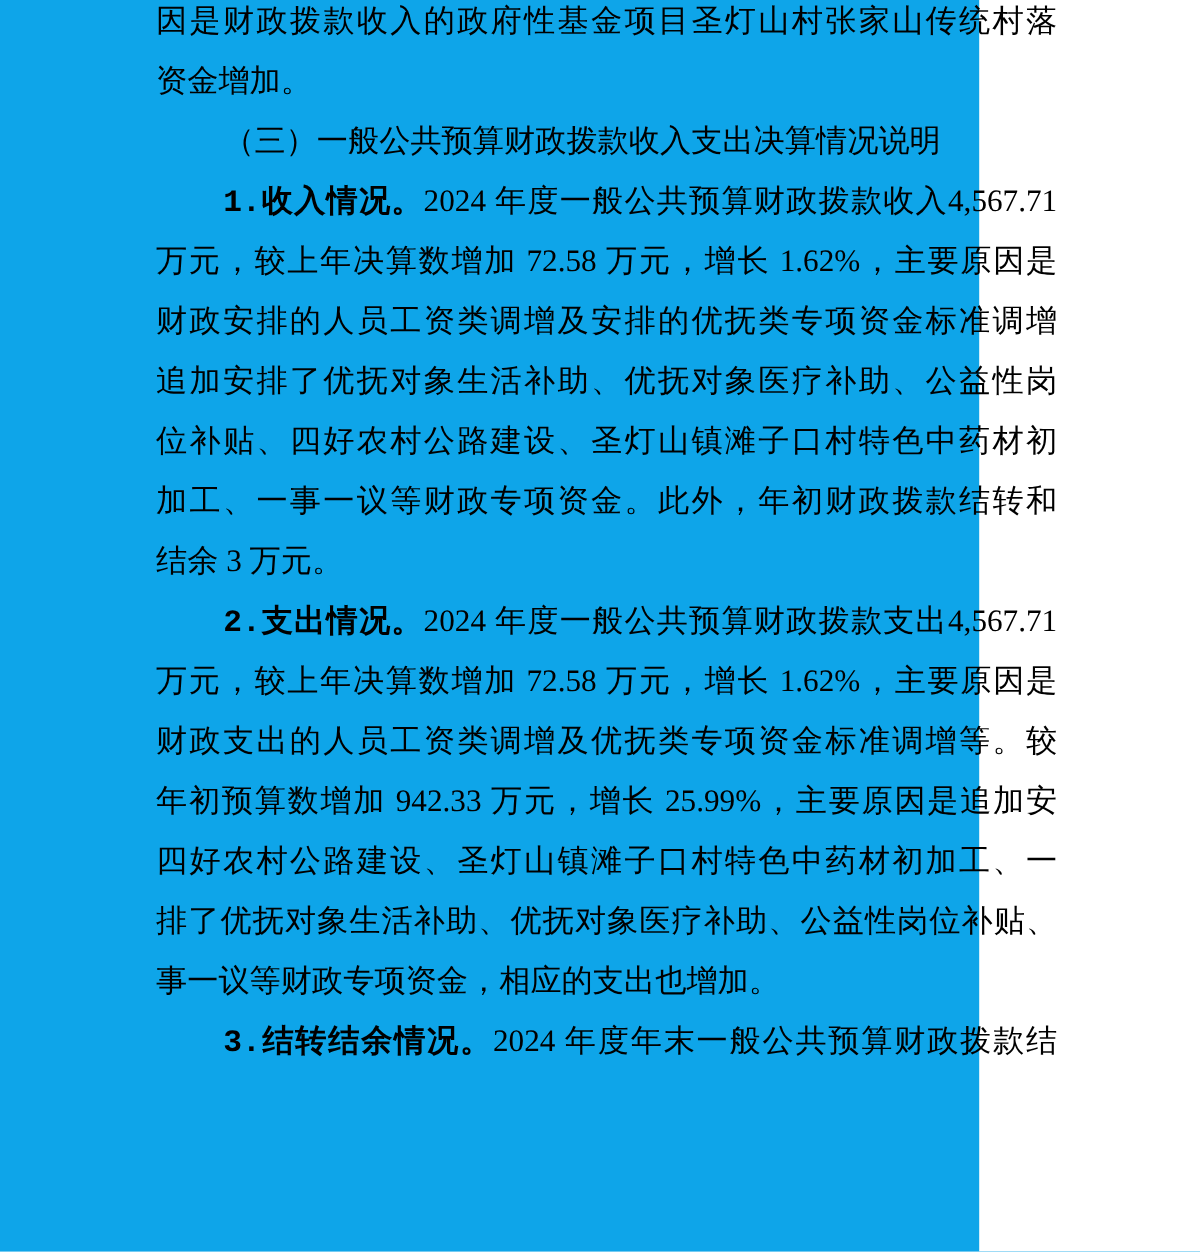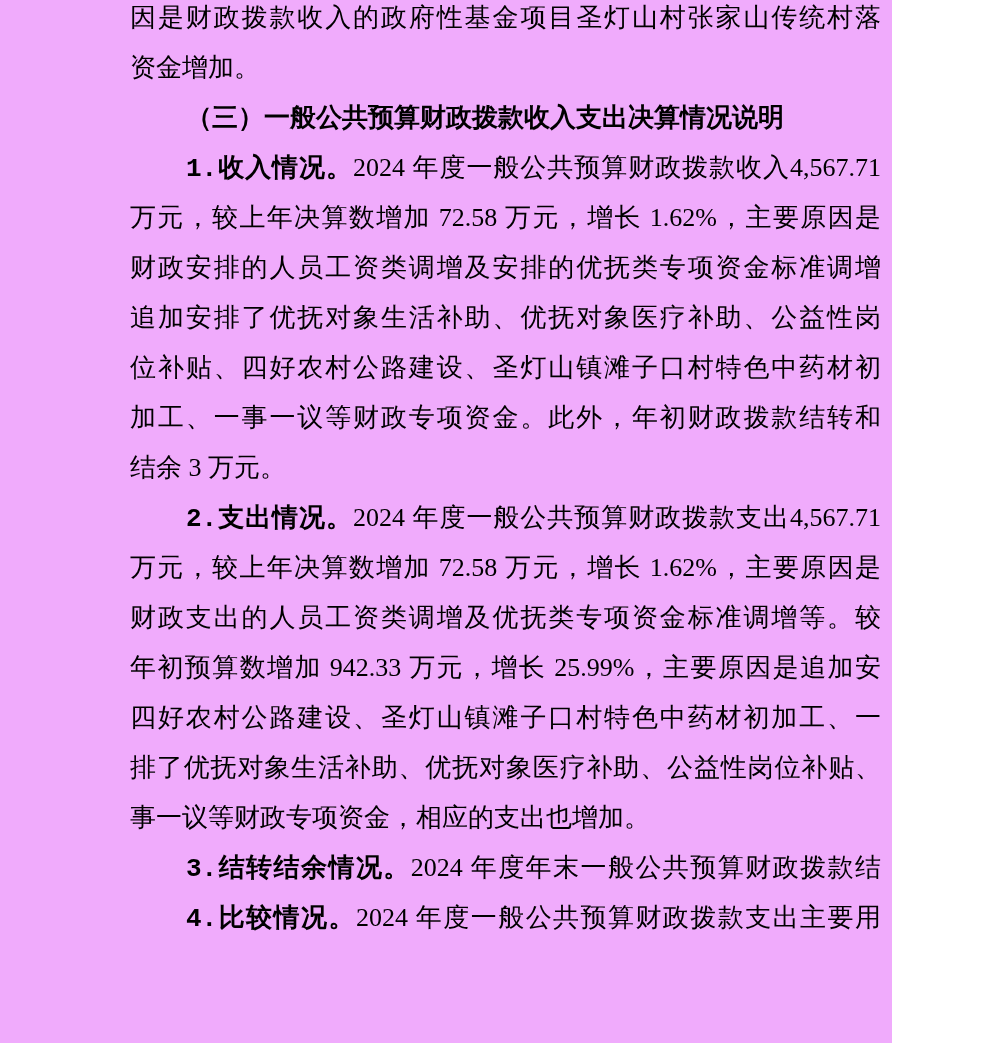--- a/index.html
+++ b/index.html
@@ -10,23 +10,23 @@
     width: 1000px;
     height: 1043px;
     background: #ffffff;
     overflow: hidden;
     position: relative;
     font-family: "Liberation Serif", "DejaVu Serif", serif;
   }
   .page {
     position: absolute;
     left: 0; top: 0;
-    width: 892px;
+    width: 816px;
     height: 1043px;
-    background: #f0abfc;
+    background: #0ea5e9;
   }
   .text-block {
     position: absolute;
     left: 130px;
     top: -7px;
     width: 751px;
     color: #000000;
     font-size: 26px;
     line-height: 50px;
   }
@@ -37,21 +37,21 @@
     overflow: visible;
   }
   .line.no-stretch {
     text-align: right;
     text-align-last: left;
   }
   .line.indent {
     text-indent: 56px;
   }
   .line.heading .seg {
-    font-weight: 700;
+    font-weight: 400;
   }
   .seg.bold {
     font-weight: bold;
     font-family: Liberation Mono, monospace;
   }
 </style>
 </head>
 <body>
 
 <div class="page">
@@ -67,15 +67,14 @@
       <div class="line"><span class="seg">加工、一事一议等财政专项资金。此外，年初财政拨款结转和</span></div>
       <div class="line no-stretch"><span class="seg">结余 3 万元。</span></div>
       <div class="line indent"><span class="seg bold">2.支出情况。</span><span class="seg">2024 年度一般公共预算财政拨款支出4,567.71</span></div>
       <div class="line"><span class="seg">万元，较上年决算数增加 72.58 万元，增长 1.62%，主要原因是</span></div>
       <div class="line"><span class="seg">财政支出的人员工资类调增及优抚类专项资金标准调增等。较</span></div>
       <div class="line"><span class="seg">年初预算数增加 942.33 万元，增长 25.99%，主要原因是追加安</span></div>
       <div class="line"><span class="seg">四好农村公路建设、圣灯山镇滩子口村特色中药材初加工、一</span></div>
       <div class="line"><span class="seg">排了优抚对象生活补助、优抚对象医疗补助、公益性岗位补贴、</span></div>
       <div class="line no-stretch"><span class="seg">事一议等财政专项资金，相应的支出也增加。</span></div>
       <div class="line indent"><span class="seg bold">3.结转结余情况。</span><span class="seg">2024 年度年末一般公共预算财政拨款结</span></div>
-      <div class="line indent"><span class="seg bold">4.比较情况。</span><span class="seg">2024 年度一般公共预算财政拨款支出主要用</span></div>
     </div>
 </div>
 
 </body></html>

